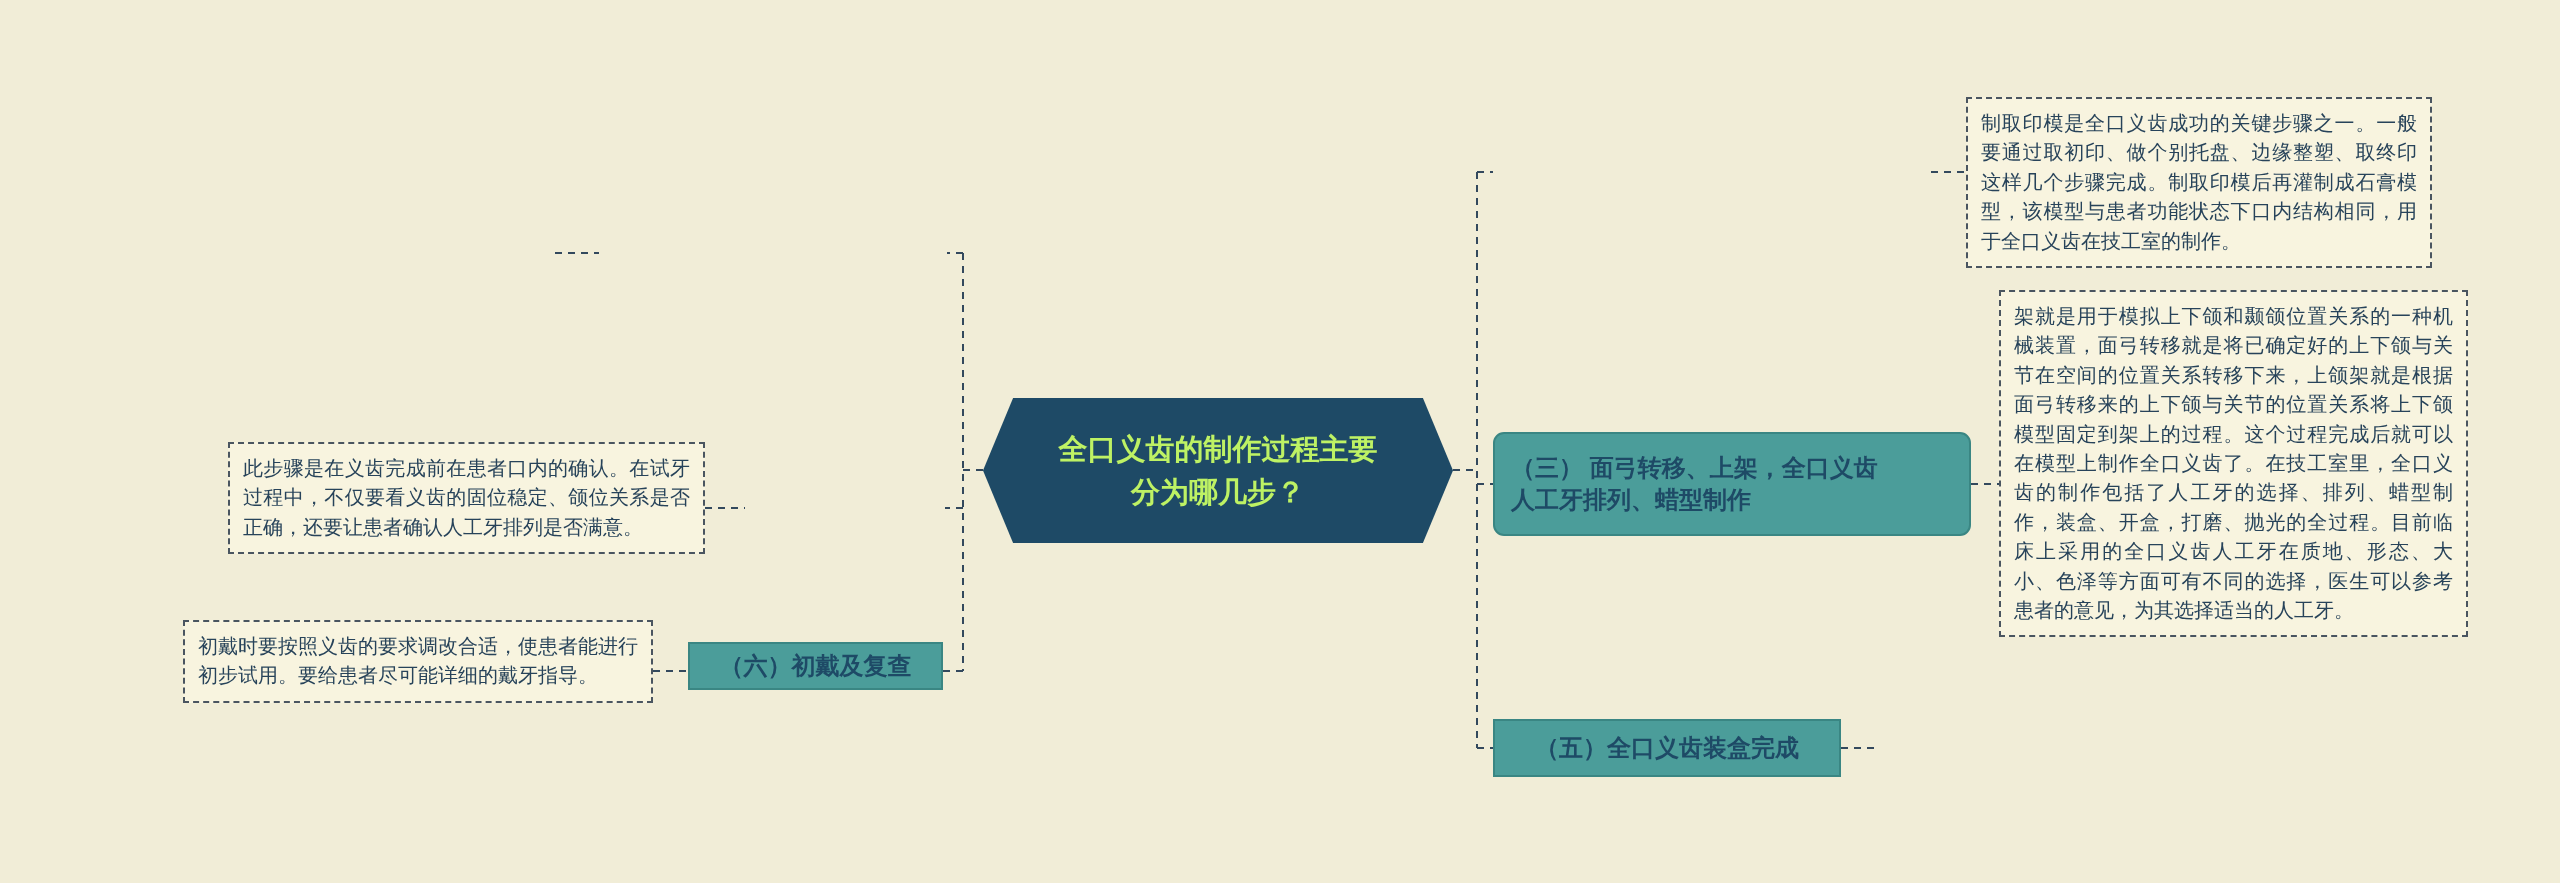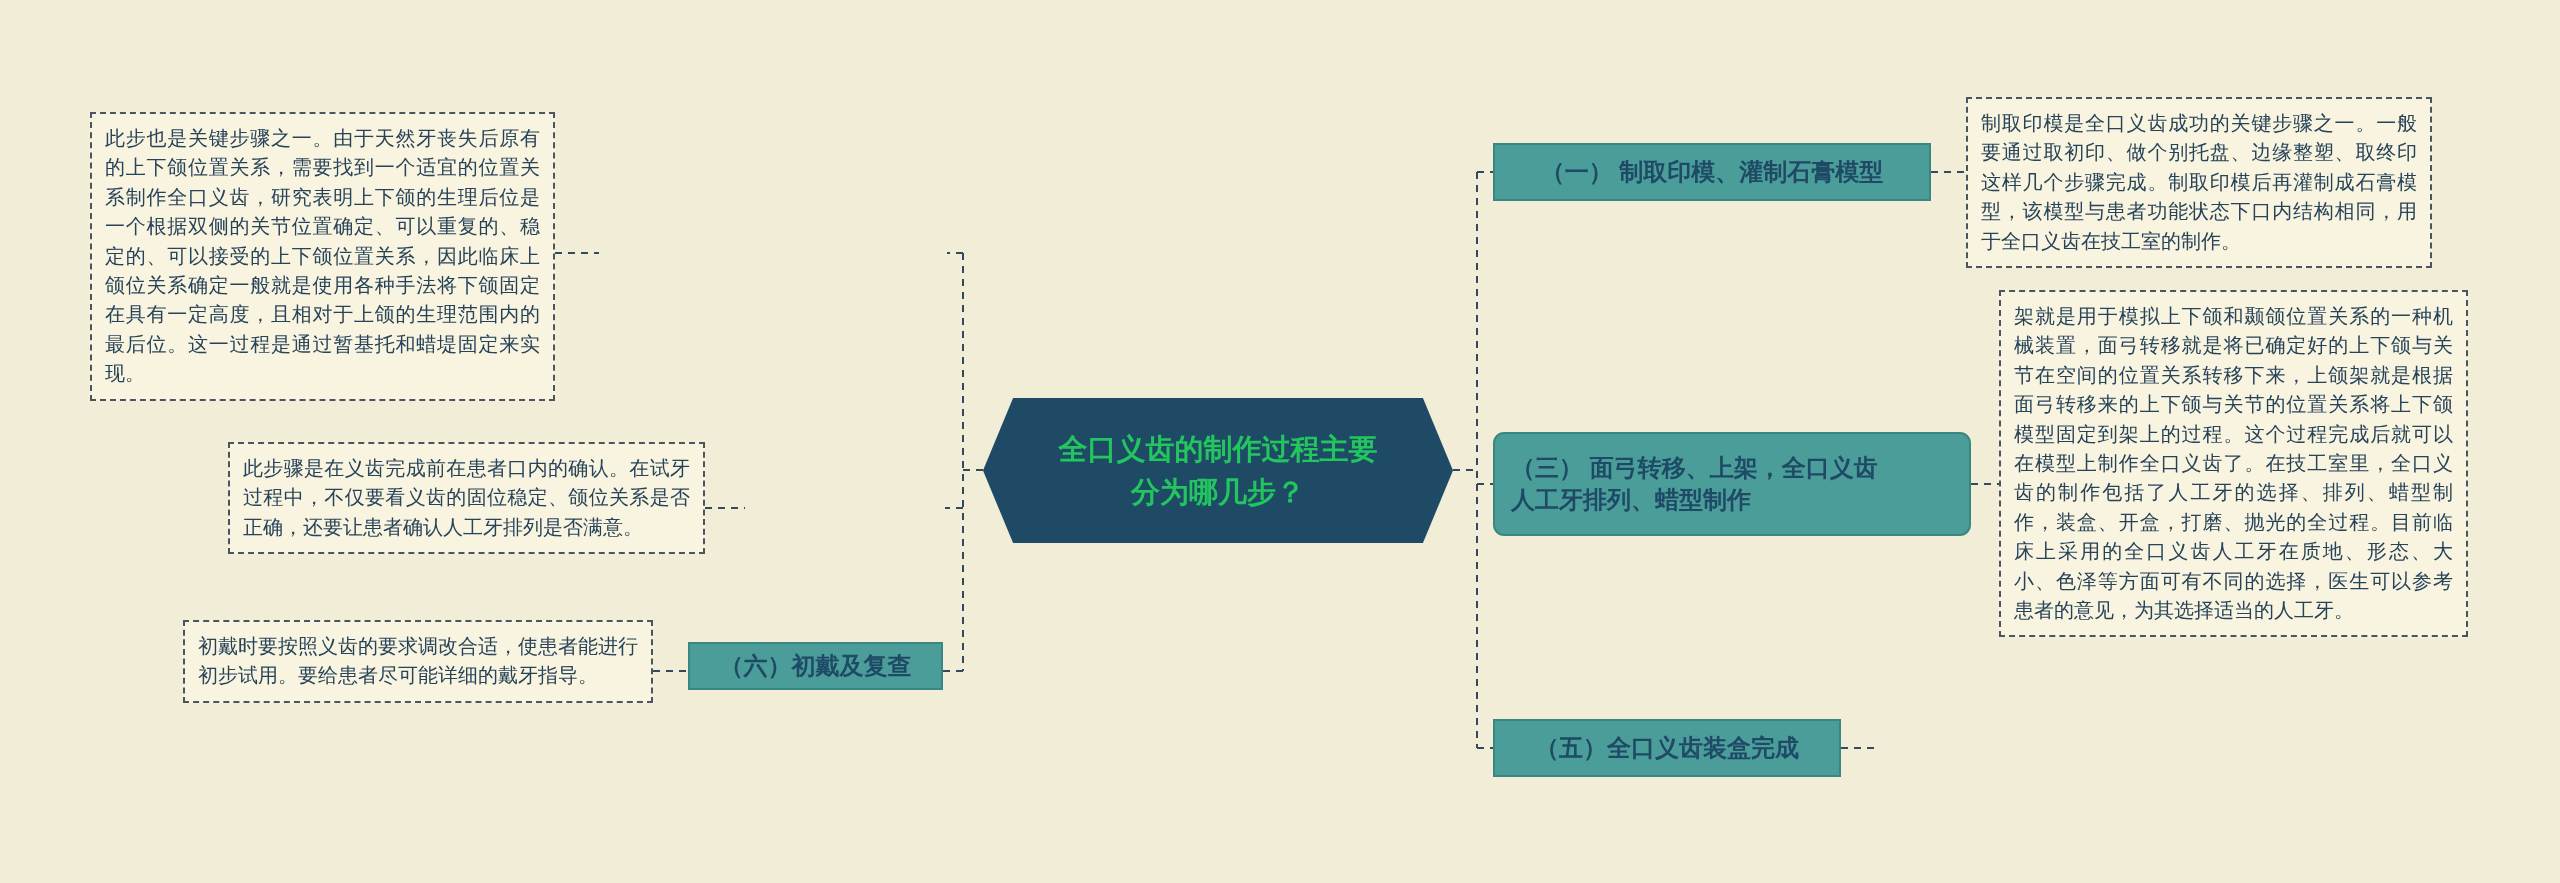--- a/index.html
+++ b/index.html
@@ -30,21 +30,21 @@
   .center-topic {
     position: absolute;
     left: 983px; top: 398px;
     width: 470px; height: 145px;
     background: #1e4a66;
     clip-path: polygon(0% 50%, 6.4% 0%, 93.6% 0%, 100% 50%, 93.6% 100%, 6.4% 100%);
     display: flex;
     align-items: center;
     justify-content: center;
     text-align: center;
-    color: #22c55e;
+    color: #bef264;
     font-size: 29px;
     font-weight: 600;
     line-height: 1.45;
     white-space: pre-line;
     cursor: pointer;
   }
   .node {
     position: absolute;
     background: #4b9d9a;
     border: 2px solid #3a8683;
@@ -115,28 +115,26 @@
     <path d="M 1477 748 L 1493 748"></path>
 
     <path d="M 1931 172 L 1966 172"></path>
     <path d="M 1971 484 L 1999 484"></path>
     <path d="M 1841 748 L 1876 748"></path>
   </svg>
 
   <div class="center-topic">全口义齿的制作过程主要
 分为哪几步？</div>
 
-  <div class="note note-step2">此步也是关键步骤之一。由于天然牙丧失后原有的上下颌位置关系，需要找到一个适宜的位置关系制作全口义齿，研究表明上下颌的生理后位是一个根据双侧的关节位置确定、可以重复的、稳定的、可以接受的上下颌位置关系，因此临床上颌位关系确定一般就是使用各种手法将下颌固定在具有一定高度，且相对于上颌的生理范围内的最后位。这一过程是通过暂基托和蜡堤固定来实现。</div>
 
   <div class="note note-step4">此步骤是在义齿完成前在患者口内的确认。在试牙过程中，不仅要看义齿的固位稳定、颌位关系是否正确，还要让患者确认人工牙排列是否满意。</div>
 
   <div class="note note-step6">初戴时要按照义齿的要求调改合适，使患者能进行初步试用。要给患者尽可能详细的戴牙指导。</div>
   <div class="node node-step6">（六）初戴及复查</div>
 
-  <div class="node node-step1">（一） 制取印模、灌制石膏模型</div>
   <div class="note note-step1">制取印模是全口义齿成功的关键步骤之一。一般要通过取初印、做个别托盘、边缘整塑、取终印这样几个步骤完成。制取印模后再灌制成石膏模型，该模型与患者功能状态下口内结构相同，用于全口义齿在技工室的制作。</div>
 
   <div class="node node-step3 multiline">（三） 面弓转移、上架，全口义齿
 人工牙排列、蜡型制作</div>
   <div class="note note-step3">架就是用于模拟上下颌和颞颌位置关系的一种机械装置，面弓转移就是将已确定好的上下颌与关节在空间的位置关系转移下来，上颌架就是根据面弓转移来的上下颌与关节的位置关系将上下颌模型固定到架上的过程。这个过程完成后就可以在模型上制作全口义齿了。在技工室里，全口义齿的制作包括了人工牙的选择、排列、蜡型制作，装盒、开盒，打磨、抛光的全过程。目前临床上采用的全口义齿人工牙在质地、形态、大小、色泽等方面可有不同的选择，医生可以参考患者的意见，为其选择适当的人工牙。</div>
 
   <div class="node node-step5">（五）全口义齿装盒完成</div>
 
 </div>
 

